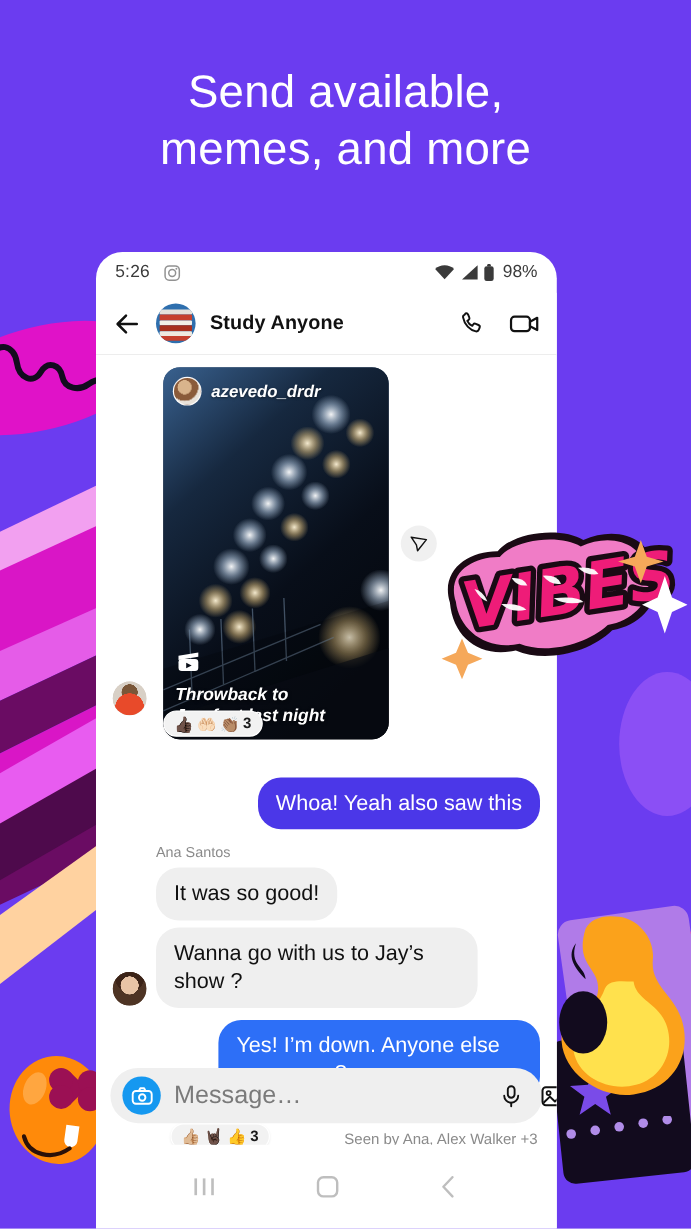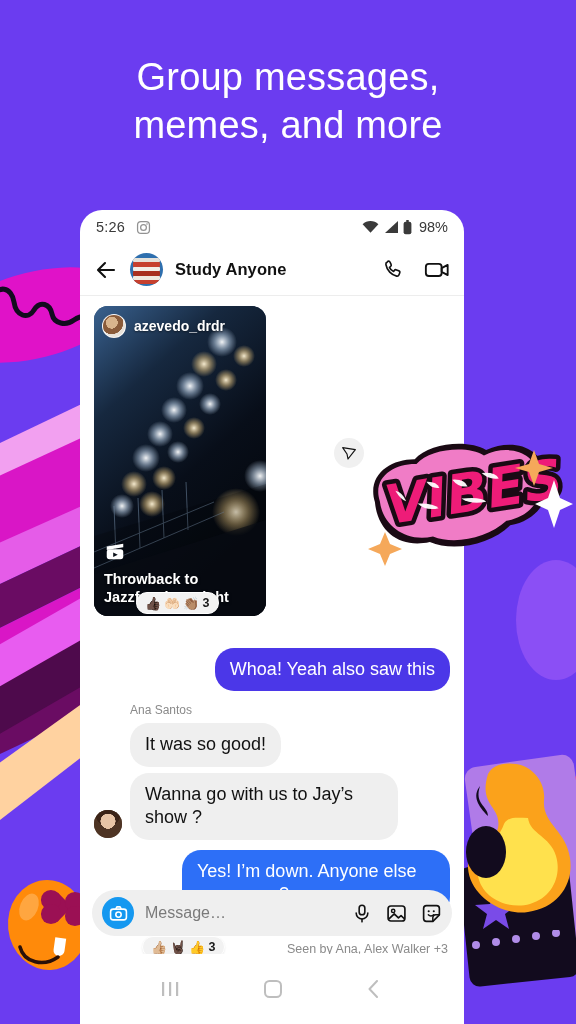--- a/index.html
+++ b/index.html
@@ -144,25 +144,27 @@
   .chat-body {
     position: relative;
     height: 658px;
     background: #FFFFFF;
     padding: 10px 14px 0 14px;
     overflow: hidden;
   }
 
   .story-row { display: flex; align-items: flex-end; position: relative; }
   .story-card {
-    width: 172px; height: 310px;
+    margin-left: 42px;
+    width: 188px; height: 310px;
     border-radius: 14px; overflow: hidden;
     position: relative;
     background: linear-gradient(160deg,#2A4C74 0%,#13243C 28%,#070C16 60%,#05070D 100%);
     flex: 0 0 auto;
+    font-style: italic;
   }
   .story-head {
     position: absolute; top: 8px; left: 8px;
     display: flex; align-items: center; z-index: 3;
   }
   .story-av {
     width: 24px; height: 24px; border-radius: 50%;
     border: 1.5px solid rgba(255,255,255,.9);
     background: radial-gradient(circle at 40% 35%, #D9B48C 0 30%, #8A5B3A 31% 58%, #E8E2DA 59% 100%);
   }
@@ -230,21 +232,21 @@
     height: 46px; background: #EFEFEF; border-radius: 23px;
     display: flex; align-items: center; padding: 0 10px;
   }
   .cam-btn {
     width: 32px; height: 32px; border-radius: 50%;
     background: #1598F0; display: flex; align-items: center; justify-content: center;
     flex: 0 0 auto;
   }
   .msg-input {
     flex: 1; border: none; background: transparent; outline: none;
-    font-size: 16px; color: #333; margin-left: 11px;
+    font-size: 21px; color: #333; margin-left: 11px;
     font-family: "Liberation Sans", sans-serif;
   }
   .msg-input::placeholder { color: #7A7A7A; }
   .comp-icons { display: flex; align-items: center; gap: 14px; margin-right: 4px; }
 
   
   .navbar {
     height: 70px; background: #FFFFFF;
     display: flex; align-items: center; justify-content: space-around;
     padding: 0 40px;
@@ -310,21 +312,21 @@
     <circle cx="90" cy="3" r="4" fill="#B08CE8"></circle>
   </svg>
   <svg class="deco flame" viewBox="0 0 118 160">
     <path d="M30 12 C20 44, 44 44, 40 66 C36 86, 8 80, 10 106 C12 134, 44 154, 70 150 C100 146, 116 122, 112 96 C108 68, 84 62, 86 38 C88 20, 74 4, 58 2 C44 0, 34 4, 30 12 Z" fill="#FBA21B"></path>
     <path d="M46 62 C38 84, 16 92, 20 114 C24 136, 50 148, 72 142 C94 136, 104 114, 98 94 C92 74, 72 72, 70 56 C60 56, 50 54, 46 62 Z" fill="#FFE14D"></path>
     <ellipse cx="28" cy="90" rx="20" ry="26" fill="#120B1E"></ellipse>
     <path d="M22 24 C16 42, 30 44, 30 54 C20 44, 14 34, 22 24 Z" fill="#120B1E"></path>
   </svg>
 
   <div class="headline">
-    <span>Group messages,</span>
+    <span>Send available,</span>
     <span>memes, and more</span>
   </div>
 
   <div class="phone">
 
     <div class="statusbar">
       <span class="sb-time">5:26</span>
       <svg class="sb-ig" viewBox="0 0 24 24">
         <rect x="2.5" y="2.5" width="19" height="19" rx="5.5" fill="none" stroke="#6E6E6E" stroke-width="2"></rect>
         <circle cx="12" cy="12" r="4.6" fill="none" stroke="#6E6E6E" stroke-width="2"></circle>

